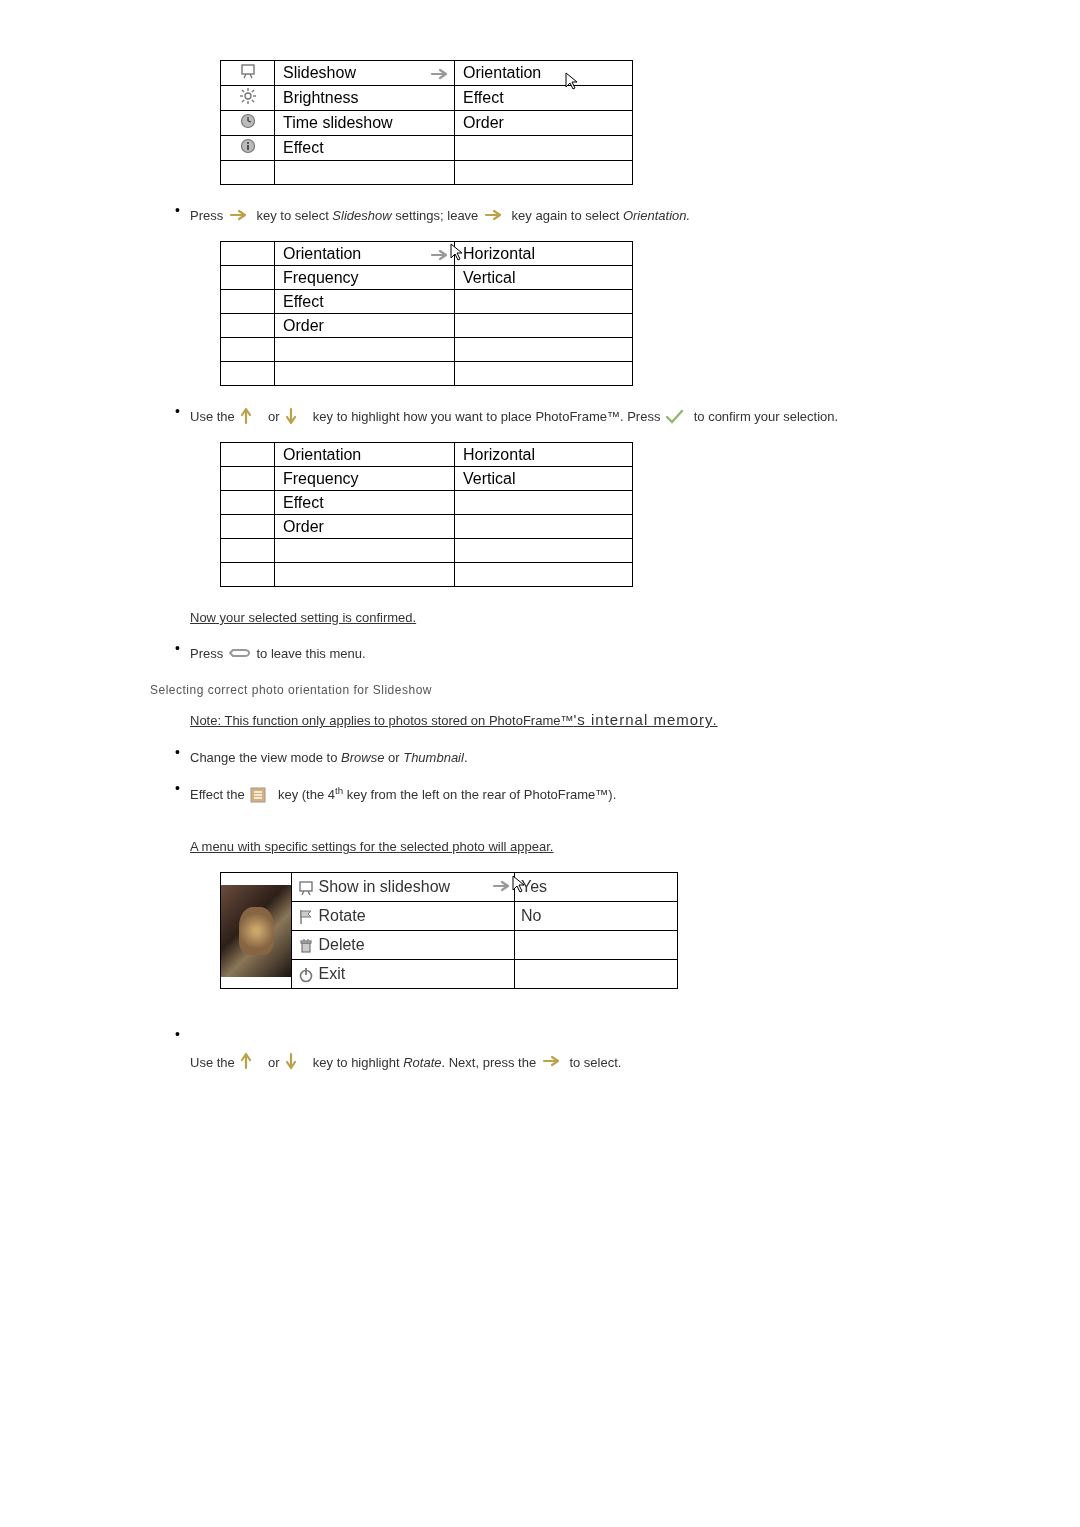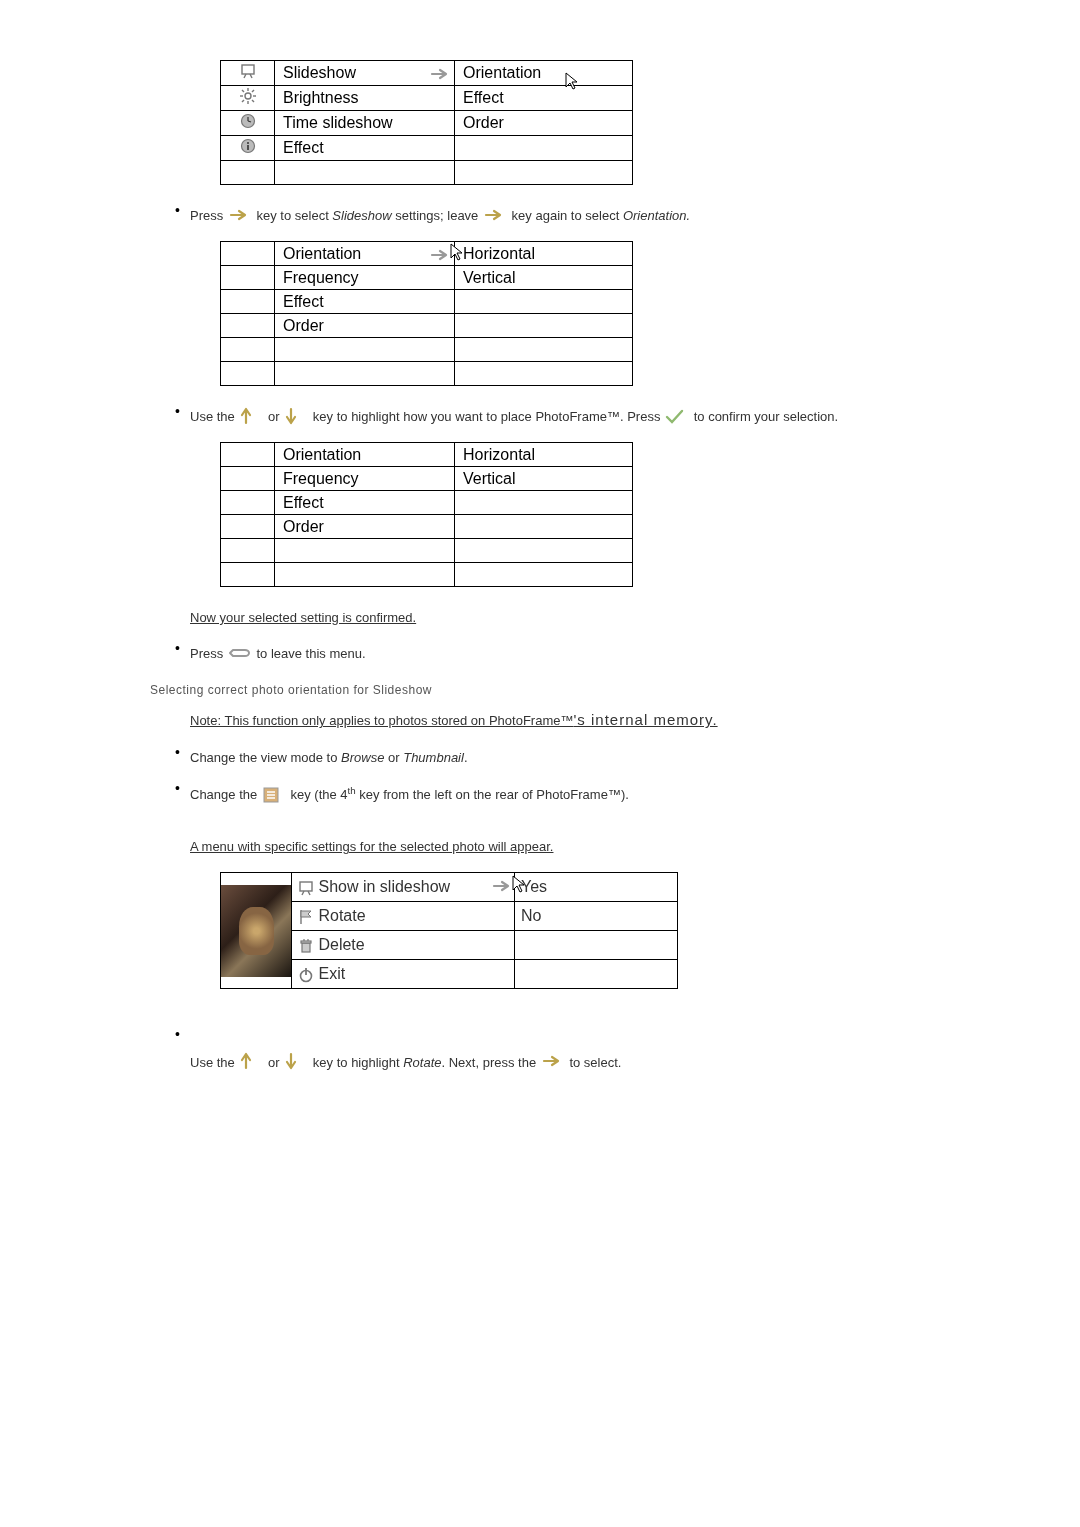--- a/index.html
+++ b/index.html
@@ -381,21 +381,21 @@
 
 <div class="plain-para">
   <span>Note: This function only applies to photos stored on PhotoFrame™</span><span class="big-text">'s internal memory.</span>
 </div>
 
 <div class="bullet-block">
   <span>Change the view mode to </span><span class="italic">Browse</span><span> or </span><span class="italic">Thumbnail</span><span>.</span>
 </div>
 
 <div class="bullet-block">
-  <span>Change the </span>
+  <span>Effect the </span>
   <span class="inline-icon"><svg width="18" height="18">
         <use href="#menu-key"></use>
       </svg></span>
   <span> key (the 4</span><span class="sup">th</span><span> key from the left on the rear of PhotoFrame™).</span>
 </div>
 
 <div class="plain-para" style="margin-top:30px">A menu with specific settings for the selected photo will appear.</div>
 
 <table class="photo-table">
   <tbody>

